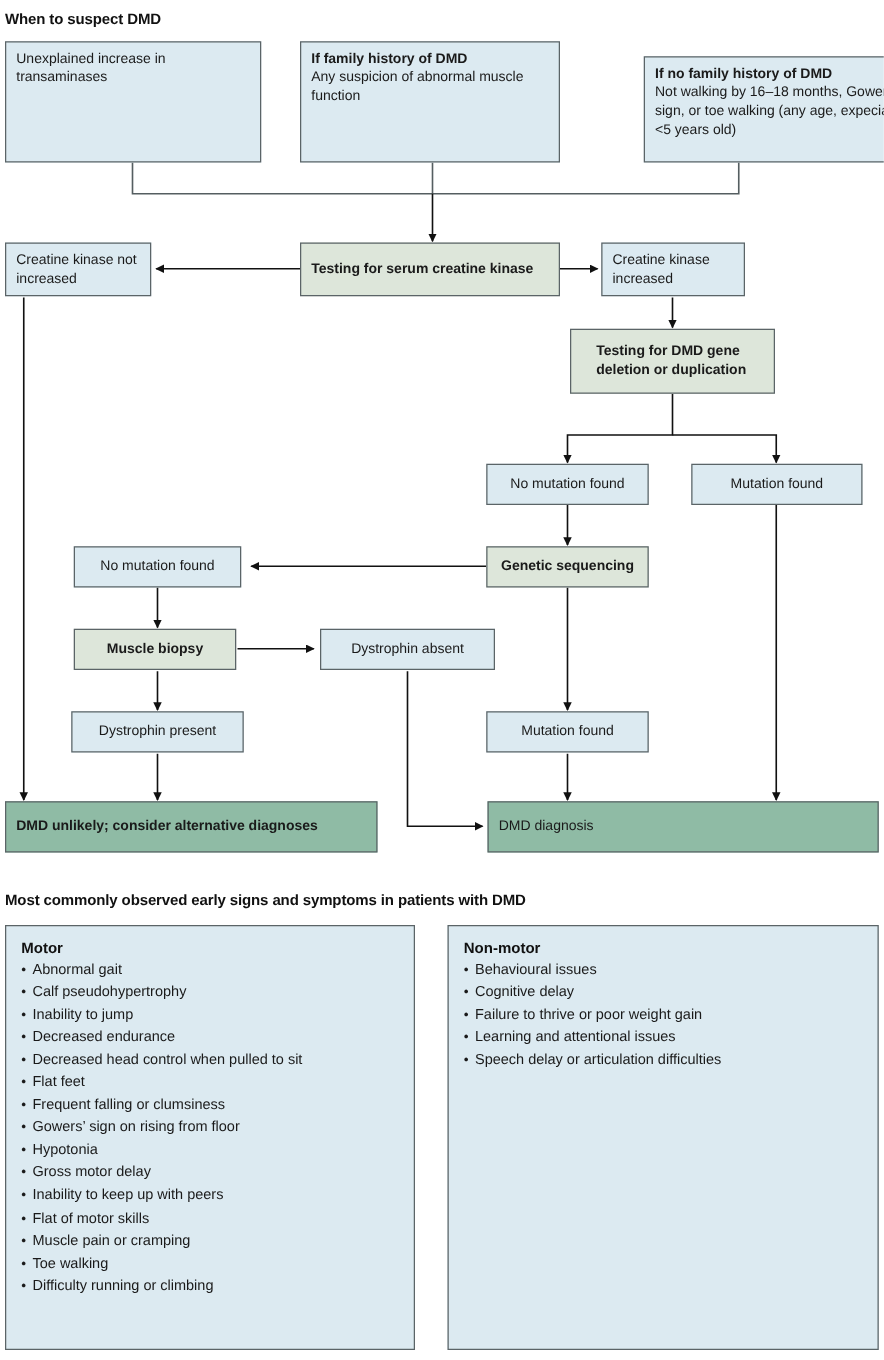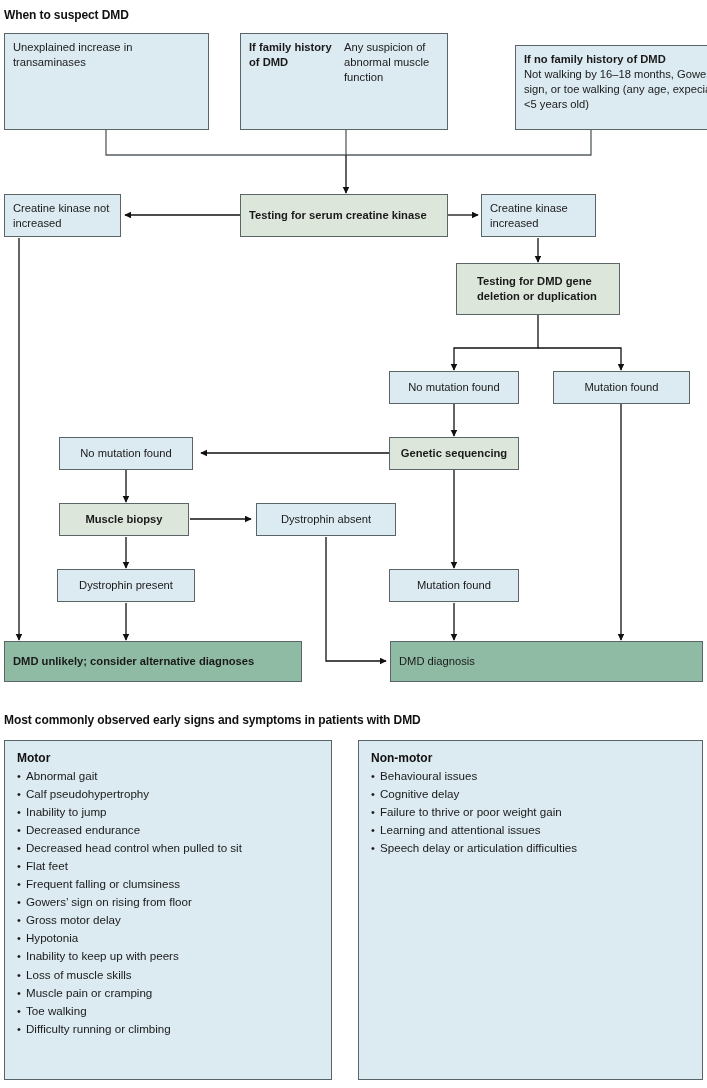--- a/index.html
+++ b/index.html
@@ -138,21 +138,21 @@
       <path d="M454,603 L454,640" marker-end="url(#ah)" stroke="#111111"></path>
 
       <path d="M621,404 L621,640" marker-end="url(#ah)" stroke="#111111"></path>
     </g>
   </svg>
 
   <div class="node blue" style="left:4px; top:33px; width:205px; height:97px;">
     <span class="txt">Unexplained increase in transaminases</span>
   </div>
 
-  <div class="node blue" style="left:240px; top:33px; width:208px; height:97px; flex-direction:row;">
+  <div class="node blue" style="left:240px; top:33px; width:208px; height:97px; flex-direction:column;">
     <span class="txt" style="font-weight:bold;">If family history of DMD</span>
     <span class="txt">Any suspicion of abnormal muscle function</span>
   </div>
 
   <div class="node blue" style="left:515px; top:45px; width:217px; height:85px; flex-direction:column;">
     <span class="txt" style="font-weight:bold;">If no family history of DMD</span>
     <span class="txt">Not walking by 16–18 months, Gowers’ sign, or toe walking (any age, expecially &lt;5 years old)</span>
   </div>
 
   <div class="node green bold center-v" style="left:240px; top:194px; width:208px; height:43px;">
@@ -217,24 +217,24 @@
     <h4>Motor</h4>
     <ul>
       <li>Abnormal gait</li>
       <li>Calf pseudohypertrophy</li>
       <li>Inability to jump</li>
       <li>Decreased endurance</li>
       <li>Decreased head control when pulled to sit</li>
       <li>Flat feet</li>
       <li>Frequent falling or clumsiness</li>
       <li>Gowers’ sign on rising from floor</li>
+      <li>Hypotonia</li>
       <li>Gross motor delay</li>
-      <li>Hypotonia</li>
       <li>Inability to keep up with peers</li>
-      <li>Loss of muscle skills</li>
+      <li>Flat of motor skills</li>
       <li>Muscle pain or cramping</li>
       <li>Toe walking</li>
       <li>Difficulty running or climbing</li>
     </ul>
   </div>
 
   <div class="panel" style="left:358px; top:740px; width:345px; height:340px;">
     <h4>Non-motor</h4>
     <ul>
       <li>Behavioural issues</li>

